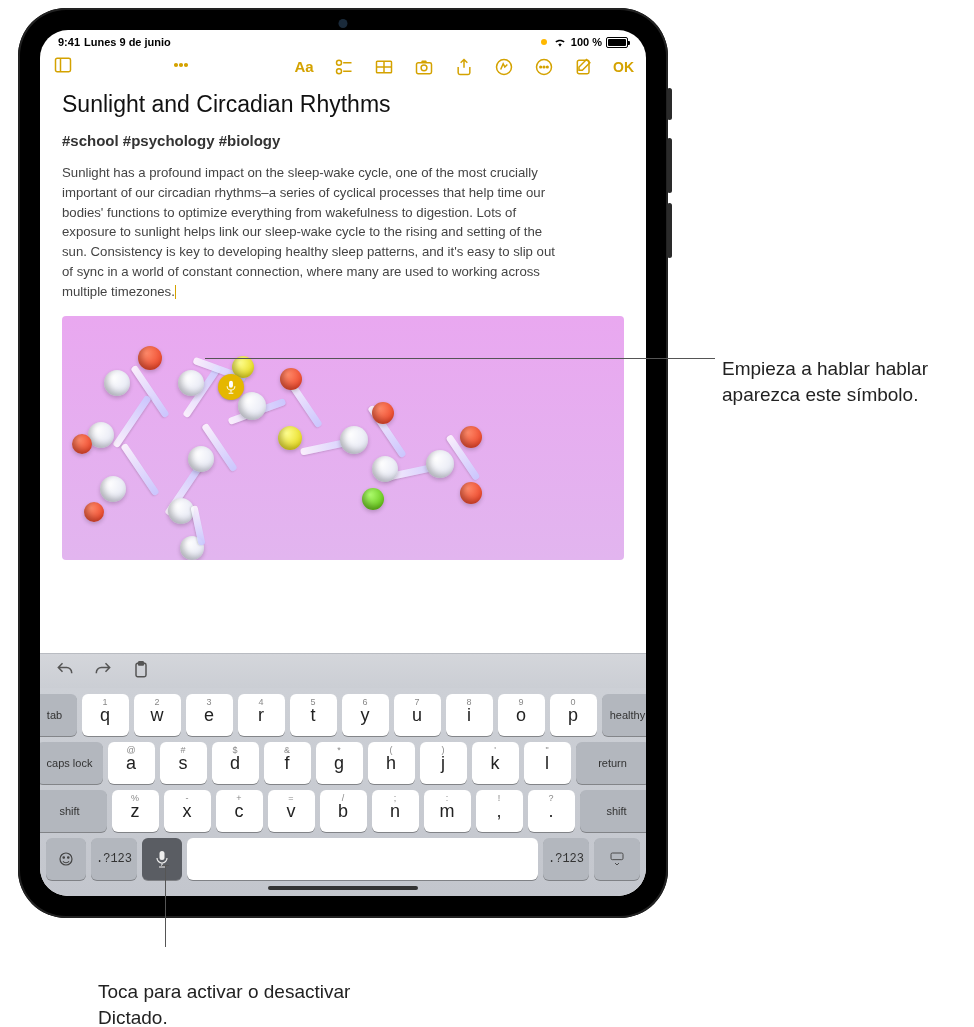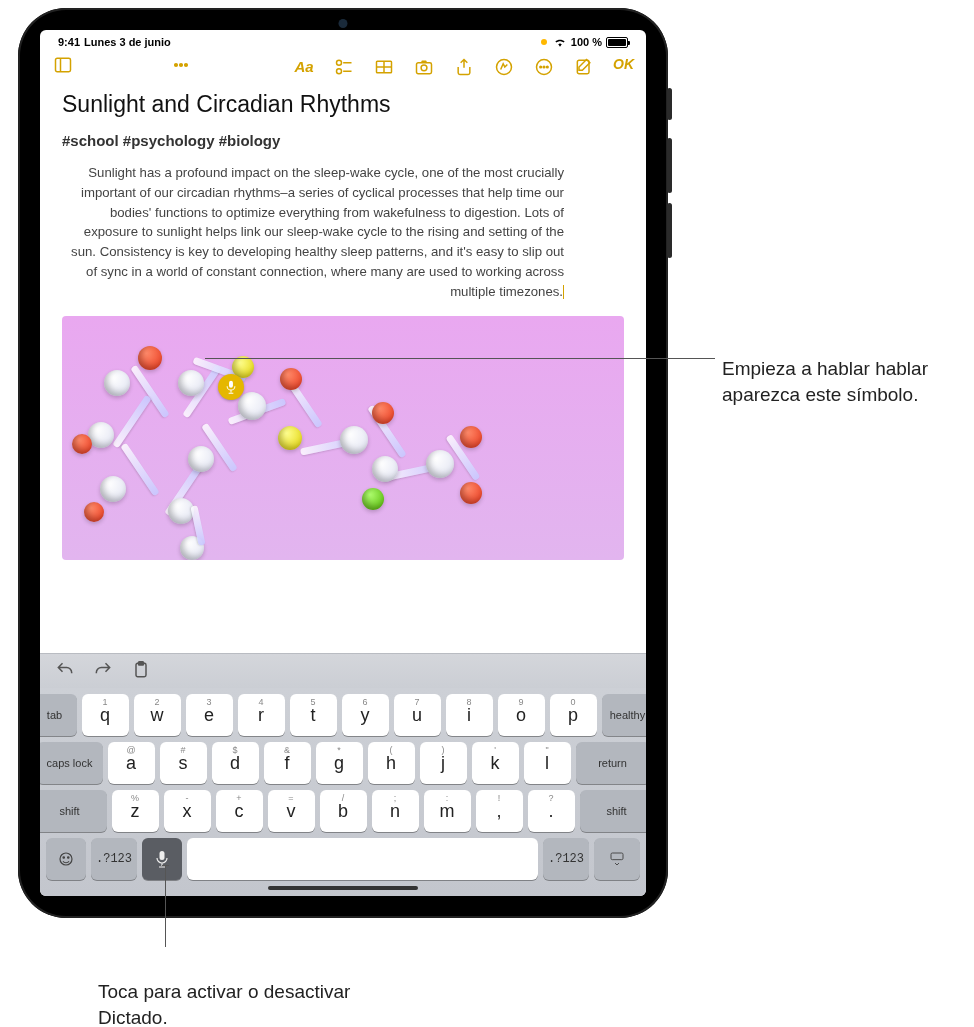--- a/index.html
+++ b/index.html
@@ -37,21 +37,21 @@
   background: #2a2a2a;
   border-radius: 3px;
 }
 .ipad-side-btn.btn1 { right: -4px; top: 80px; width: 5px; height: 32px; }
 .ipad-side-btn.btn2 { right: -4px; top: 130px; width: 5px; height: 55px; }
 .ipad-side-btn.btn3 { right: -4px; top: 195px; width: 5px; height: 55px; }
 .screen {
   width: 100%;
   height: 100%;
   background: #fff;
-  border-radius: 6px;
+  border-radius: 28px;
   overflow: hidden;
   position: relative;
   display: flex;
   flex-direction: column;
 }
 .status-bar {
   display: flex;
   justify-content: space-between;
   align-items: center;
   padding: 6px 18px 2px;
@@ -67,21 +67,21 @@
 .battery-icon::after { content:""; position: absolute; right: -3px; top: 3px; width: 2px; height: 4px; background:#000; border-radius: 0 1px 1px 0; }
 .battery-fill { position:absolute; left:1px; top:1px; bottom:1px; right:1px; background:#000; border-radius:1px;}
 .toolbar {
   display: flex;
   align-items: center;
   padding: 4px 12px;
   gap: 12px;
 }
 .toolbar-left { flex: 0 0 auto; }
 .toolbar-mid { flex: 1; text-align: center; position: relative; }
-.toolbar-right { display: flex; gap: 18px; align-items: flex-start; font-style: italic; }
+.toolbar-right { display: flex; gap: 18px; align-items: center; }
 .tool-icon {
   width: 22px;
   height: 22px;
   display: inline-flex;
   align-items: center;
   justify-content: center;
   color: #d4a200;
   font-size: 18px;
   position: relative;
 }
@@ -108,21 +108,20 @@
   font-weight: 700;
   color: #222;
   margin-bottom: 6px;
 }
 .note-heading .num { margin-right: 4px; }
 .note-body {
   font-size: 13.2px;
   line-height: 1.5;
   color: #444;
   padding-right: 60px;
-  text-align: right;
 }
 .cursor-line {
   display: inline-block;
   width: 1px;
   height: 14px;
   background: #d4a200;
   vertical-align: text-bottom;
 }
 .dictation-pill {
   position: absolute;
@@ -257,21 +256,21 @@
   <div class="ipad-camera"></div>
   <div class="ipad-side-btn btn1"></div>
   <div class="ipad-side-btn btn2"></div>
   <div class="ipad-side-btn btn3"></div>
 
   <div class="screen">
 
     <div class="status-bar">
       <div class="status-left">
         <span>9:41</span>
-        <span>Lunes 3 de junio</span>
+        <span>Lunes 9 de junio</span>
       </div>
       <div class="status-right">
         <span class="status-dot"></span>
         <svg class="wifi-icon" viewBox="0 0 24 16">
             <path d="M12 16l-3-4c1-1 2-1.5 3-1.5s2 .5 3 1.5l-3 4zM4 7c2-2 5-3 8-3s6 1 8 3l-2 2c-1.5-1.5-4-2.5-6-2.5s-4.5 1-6 2.5L4 7z" fill="#000"></path>
           </svg>
         <span>100 %</span>
         <span class="battery-icon">
             <span class="battery-fill"></span>
           </span>

